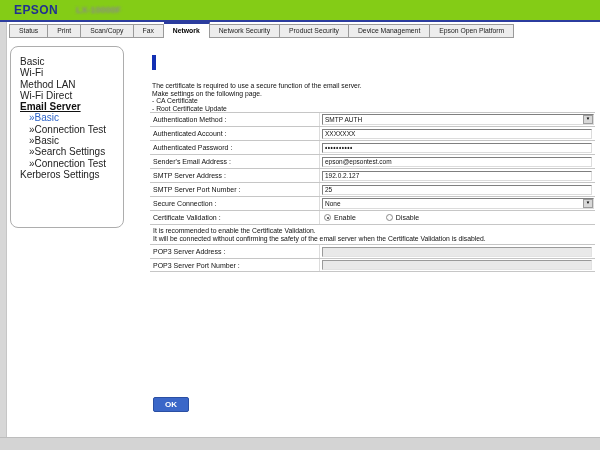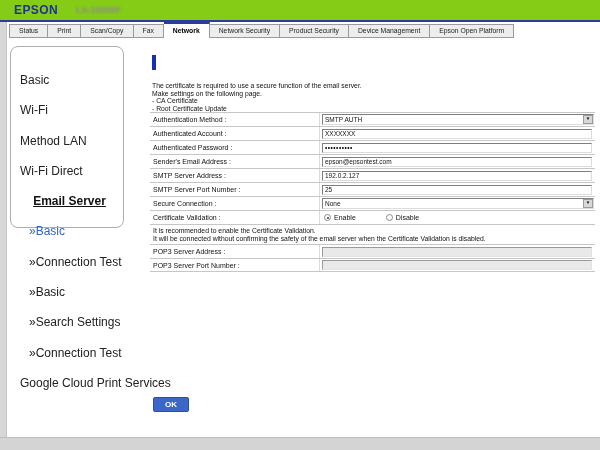--- a/index.html
+++ b/index.html
@@ -26,22 +26,22 @@
     height:16px; line-height:13px; font-weight:bold; color:#000;
   }
   
   .left-strip { position:absolute; top:22px; left:0; width:7px; height:415px; background:#d7d7d7; border-right:1px solid #c6c6c6; }
   .footer { position:absolute; left:0; top:437px; width:600px; height:13px; background:#d4d4d4; border-top:1px solid #bdbdbd; }
   
   .sidebar {
     position:absolute; left:10px; top:46px; width:114px; height:182px;
     border:1px solid #adadad; border-radius:8px; padding:9px 4px 0 9px;
   }
-  .side-item { font-size:12px; line-height:11.3px; color:#222; white-space:nowrap; cursor:pointer;margin-top:19px; }
-  .side-item.section { font-weight:bold; text-decoration:underline; color:#111;text-align:center; }
+  .side-item { font-size:10px; line-height:11.3px; color:#222; white-space:nowrap; cursor:pointer; }
+  .side-item.section { font-weight:bold; text-decoration:underline; color:#111; }
   .side-item.sub { padding-left:9px; }
   .side-item.sub.active { color:#2d64c8; }
   
   .main { position:absolute; left:150px; top:46px; width:447px; }
   .title-row { position:absolute; top:9px; left:2px; display:flex; align-items:center; }
   .title-bar { width:4px; height:15px; background:#1330b4; margin-right:7px; }
   .page-title { font-size:11px; color:#222; }
   .intro { position:absolute; top:36px; left:2px; font-size:6.8px; line-height:7.6px; color:#111; }
   
   .form-table { position:absolute; top:66px; left:0; width:445px; }
@@ -104,21 +104,21 @@
   <div class="side-item">Basic</div>
   <div class="side-item">Wi-Fi</div>
   <div class="side-item">Method LAN</div>
   <div class="side-item">Wi-Fi Direct</div>
   <div class="side-item section">Email Server</div>
   <div class="side-item sub active">»Basic</div>
   <div class="side-item sub">»Connection Test</div>
   <div class="side-item sub">»Basic</div>
   <div class="side-item sub">»Search Settings</div>
   <div class="side-item sub">»Connection Test</div>
-  <div class="side-item">Google Cloud Print Services</div>
+  <div class="side-item">Kerberos Settings</div>
 </div>
 
 <div class="main">
 
   <div class="title-row">
     <div class="title-bar"></div>
   </div>
 
   <div class="intro">
     <div>The certificate is required to use a secure function of the email server.</div>

